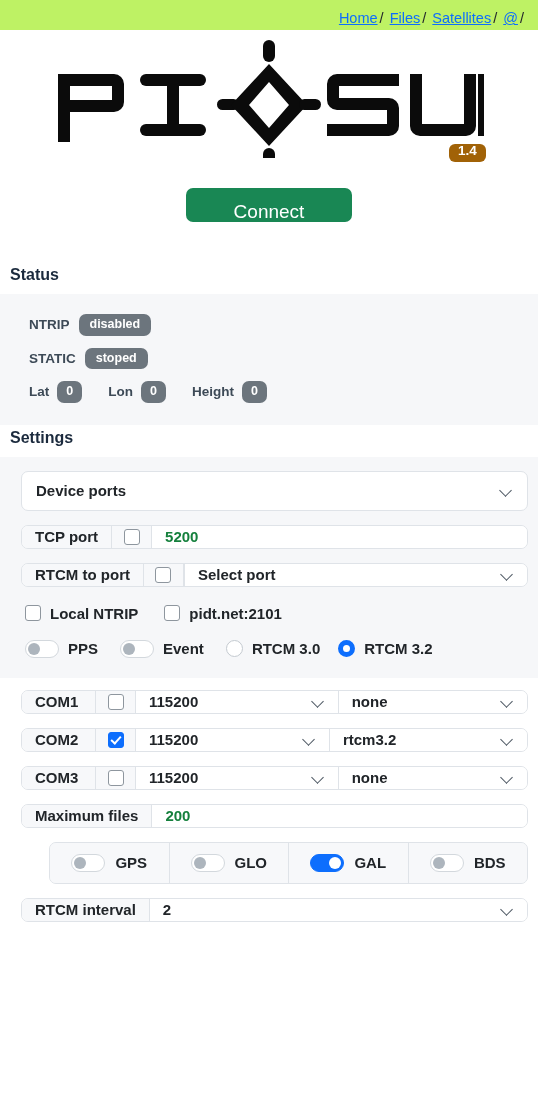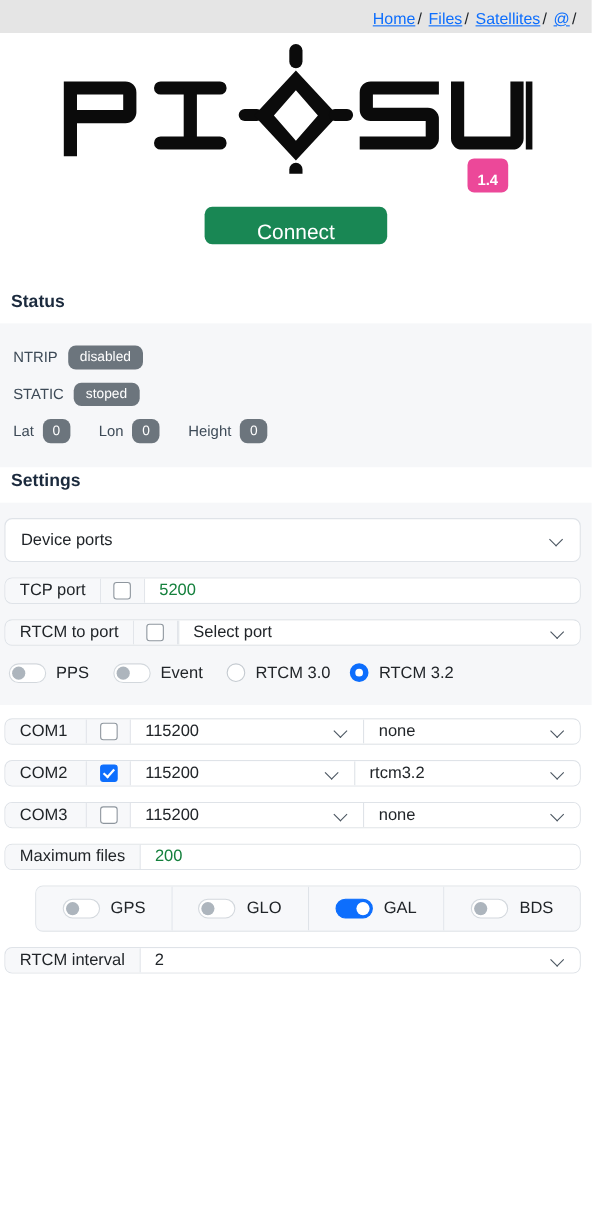--- a/index.html
+++ b/index.html
@@ -13,21 +13,21 @@
     color: #212529;
     -webkit-font-smoothing: antialiased;
   }
 
   
   .topnav {
     text-align: right;
     padding: 10px 12px 4px 29px;
     font-size: 14.5px;
     color: #212529;
-    background: #e5e5e5;
+    background: #bef264;
   }
   .topnav a {
     color: #0d6efd;
     text-decoration: underline;
   }
   .topnav .sep { color: #212529; margin: 0 2px; }
 
   
   .logo-wrap {
     position: relative;
@@ -35,28 +35,28 @@
     background: #ffffff;
   }
   .logo-svg {
     position: absolute;
     left: 50%;
     transform: translateX(-50%);
     top: 10px;
   }
   .version-badge {
     position: absolute;
-    left: 425px;
+    left: 449px;
     top: 114px;
-    background: #ec4899;
+    background: #a16207;
     color: #ffffff;
     font-size: 13.5px;
     font-weight: 700;
     border-radius: 6px;
-    padding: 13px 9px 4px 9px;
+    padding: 0 9px 4px 9px;
     line-height: 1;
   }
 
   
   .connect-wrap {
     background: #ffffff;
     padding: 30px 0 40px 0;
     text-align: center;
   }
   .connect-btn {
@@ -78,21 +78,22 @@
     font-size: 16px;
     font-weight: 700;
     color: #1b2a3d;
     padding: 4px 10px 10px 10px;
     background: #ffffff;
   }
 
   
   .panel {
     background: #f6f7f9;
-    padding: 14px 10px 16px 4px;
+    padding: 14px 10px 16px 21px;
+    font-weight: bold;
   }
   .panel.tight { padding-top: 12px; padding-bottom: 12px; }
 
   
   .status-row {
     display: flex;
     align-items: center;
     padding: 6px 8px;
   }
   .status-label {
@@ -421,20 +422,30 @@
     <div class="g-label">RTCM to port</div>
     <div class="g-check">
       <span class="cb"></span>
     </div>
     <div class="g-select">
       <span class="txt">Select port</span>
       <span class="chev"></span>
     </div>
   </div>
 
+  <div class="inline-row" style="margin-top:16px;">
+    <span class="inline-item">
+      <span class="cb"></span>
+      <span class="lbl">Local NTRIP</span>
+    </span>
+    <span class="inline-item">
+      <span class="cb"></span>
+      <span class="lbl">pidt.net:2101</span>
+    </span>
+  </div>
 
   <div class="inline-row" style="margin-bottom:4px;">
     <span class="inline-item" style="margin-right:22px;">
       <span class="sw"></span>
       <span class="lbl">PPS</span>
     </span>
     <span class="inline-item" style="margin-right:22px;">
       <span class="sw"></span>
       <span class="lbl">Event</span>
     </span>

